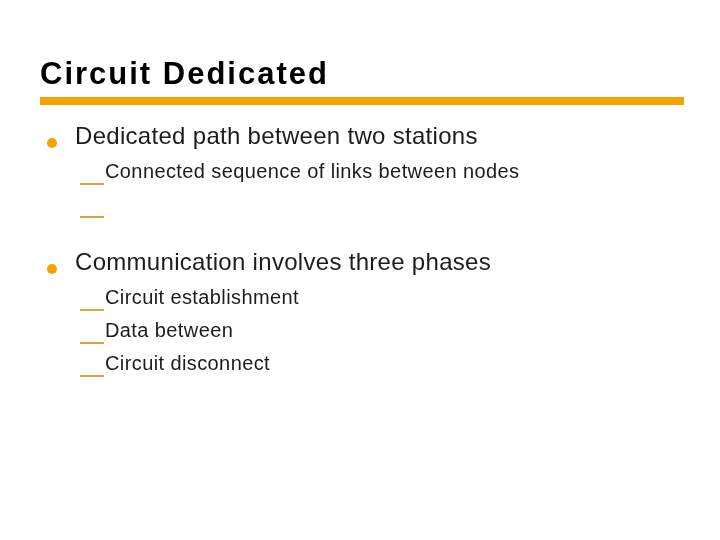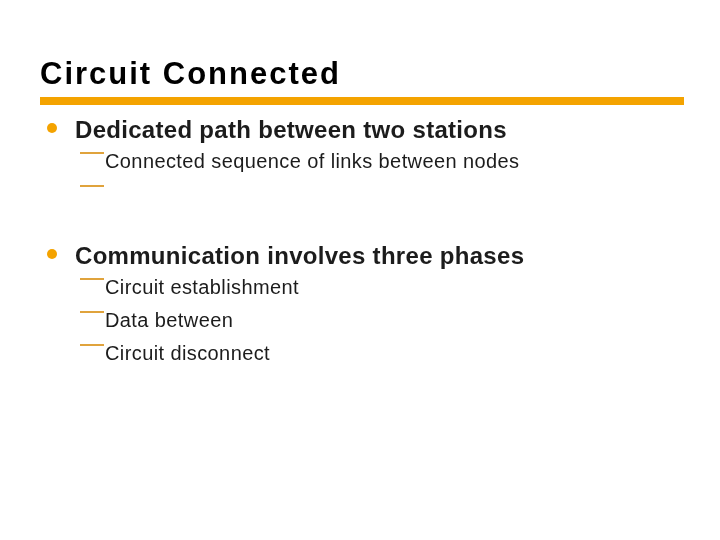--- a/index.html
+++ b/index.html
@@ -37,43 +37,42 @@
   }
   .content {
     position: absolute;
     left: 40px;
     top: 110px;
     width: 660px;
     color: var(--text-color, #1C1C1C);
   }
   .bullet {
     display: flex;
-    align-items: center;
+    align-items: flex-end;
     height: 40px;
     font-size: 24px;
     letter-spacing: 0.3px;
     white-space: nowrap;
-    font-weight: bold;
   }
   .bullet.spaced {
     margin-top: 20px;
   }
   .dot {
     width: 10px;
     height: 10px;
     border-radius: 50%;
     background: var(--accent, #F4A300);
     margin: 0 18px 0 7px;
     flex-shrink: 0;
     position: relative;
     top: -2px;
   }
   .sub {
     display: flex;
-    align-items: flex-start;
+    align-items: flex-end;
     height: 33px;
     padding-left: 40px;
     font-size: 20px;
     letter-spacing: 0.4px;
     white-space: nowrap;
   }
   .dash {
     width: 24px;
     height: 2px;
     background: var(--dash, #E0A33C);
@@ -81,21 +80,21 @@
     flex-shrink: 0;
     position: relative;
     top: 2px;
   }
 </style>
 </head>
 <body>
 
 <div class="slide" style="background: rgb(255, 255, 255);">
 
-  <h1 class="title">Circuit Connected</h1>
+  <h1 class="title">Circuit Dedicated</h1>
 
   <div class="rule"></div>
 
   <div class="content">
 
     <div class="bullet">
       <span class="dot"></span>
       <span>Dedicated path between two stations</span>
     </div>
 

